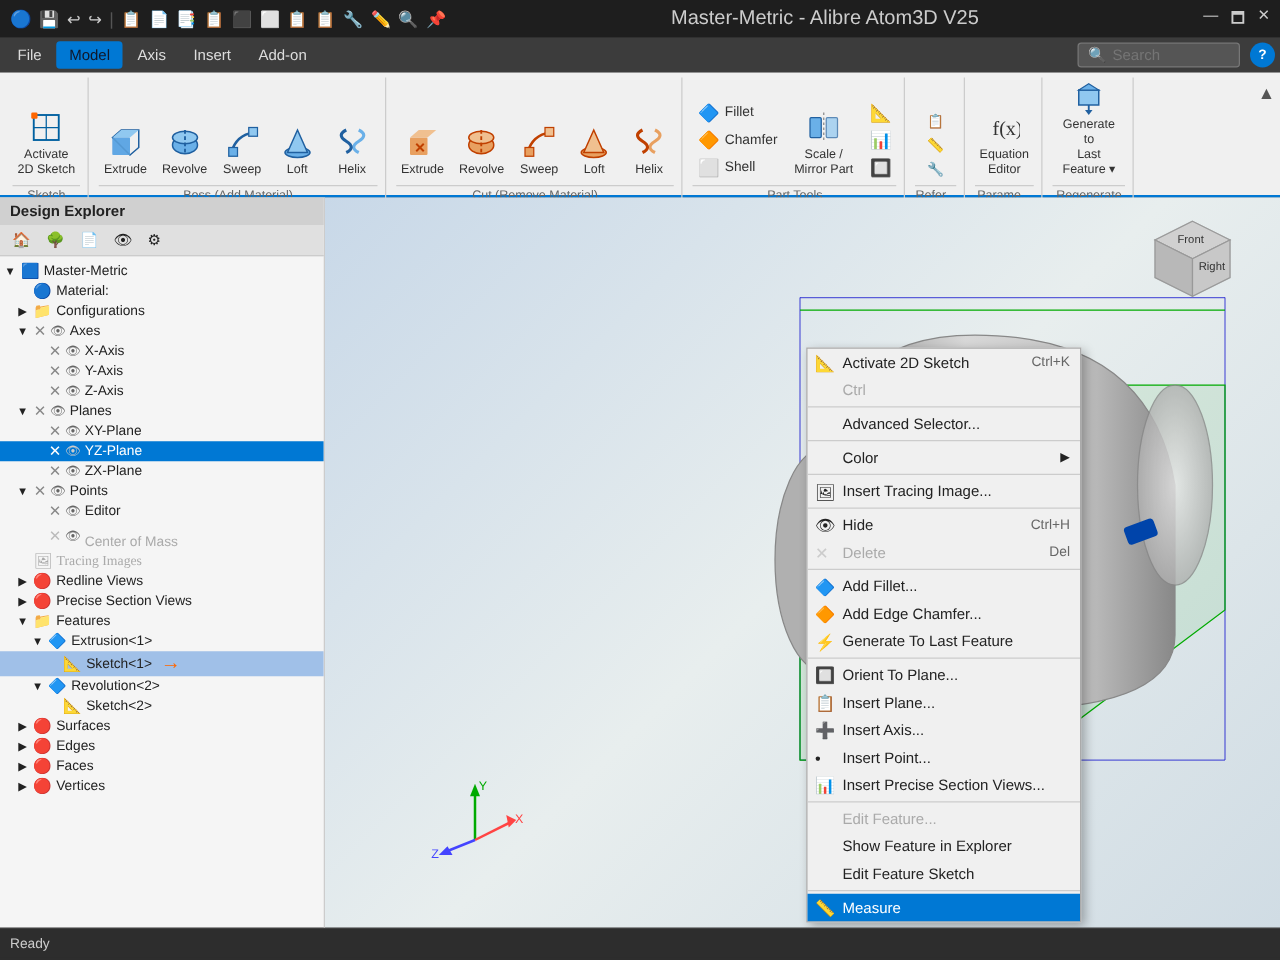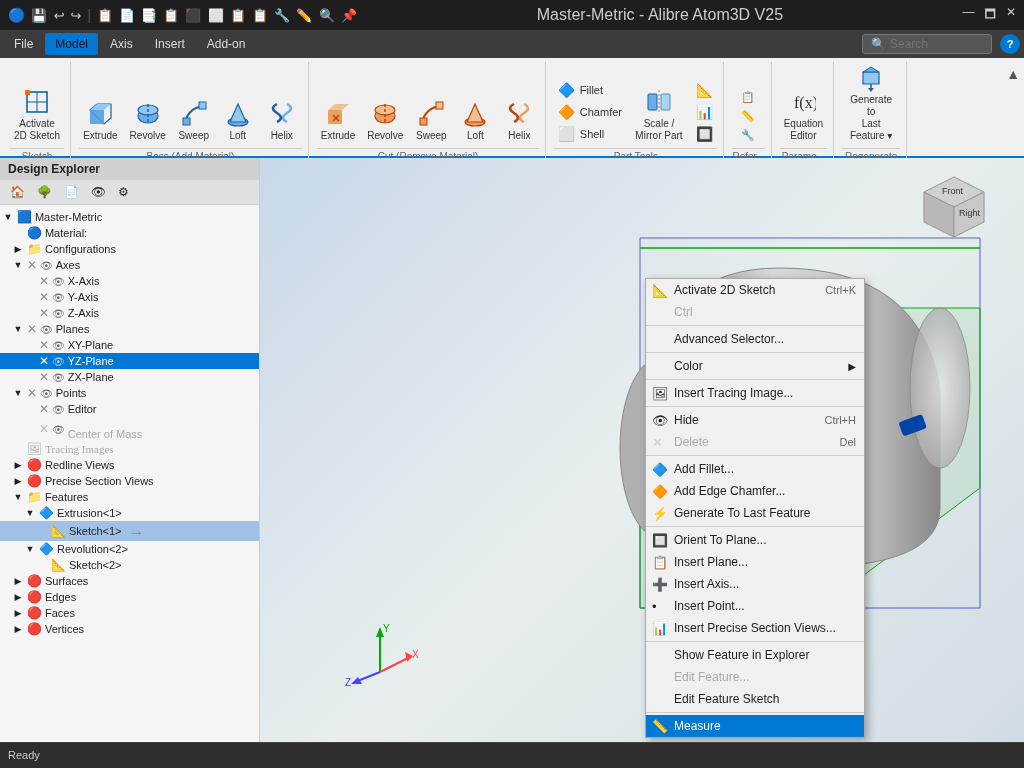--- a/index.html
+++ b/index.html
@@ -845,25 +845,25 @@
       </div>
       <div class="ctx-item">
         <span class="ctx-icon">•</span>
         <span>Insert Point...</span>
       </div>
       <div class="ctx-item">
         <span class="ctx-icon">📊</span>
         <span>Insert Precise Section Views...</span>
       </div>
       <div class="ctx-separator"></div>
-      <div class="ctx-item">
-        <span>Show Feature in Explorer</span>
-      </div>
       <div class="ctx-item disabled">
         <span>Edit Feature...</span>
+      </div>
+      <div class="ctx-item">
+        <span>Show Feature in Explorer</span>
       </div>
       <div class="ctx-item">
         <span>Edit Feature Sketch</span>
       </div>
       <div class="ctx-separator"></div>
       <div class="ctx-item highlighted">
         <span class="ctx-icon">📏</span>
         <span>Measure</span>
       </div>
     </div>

